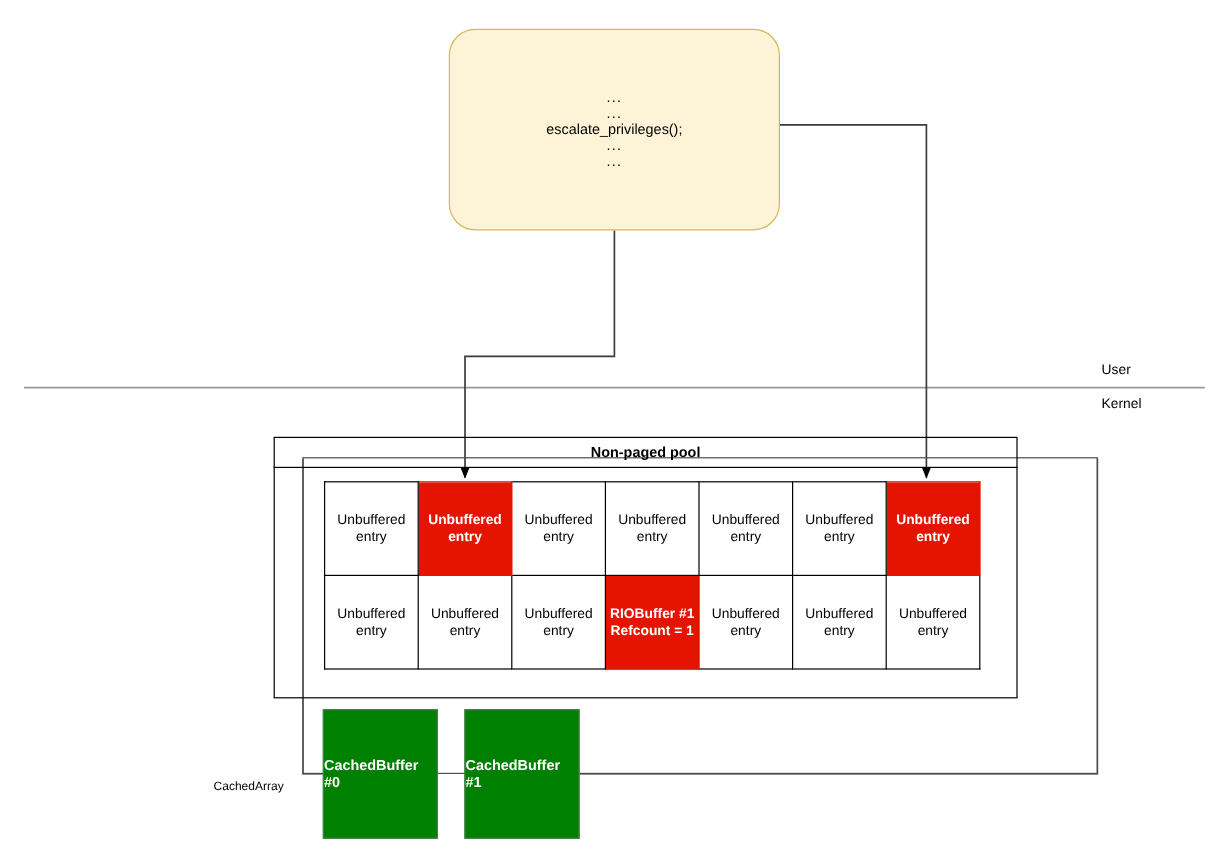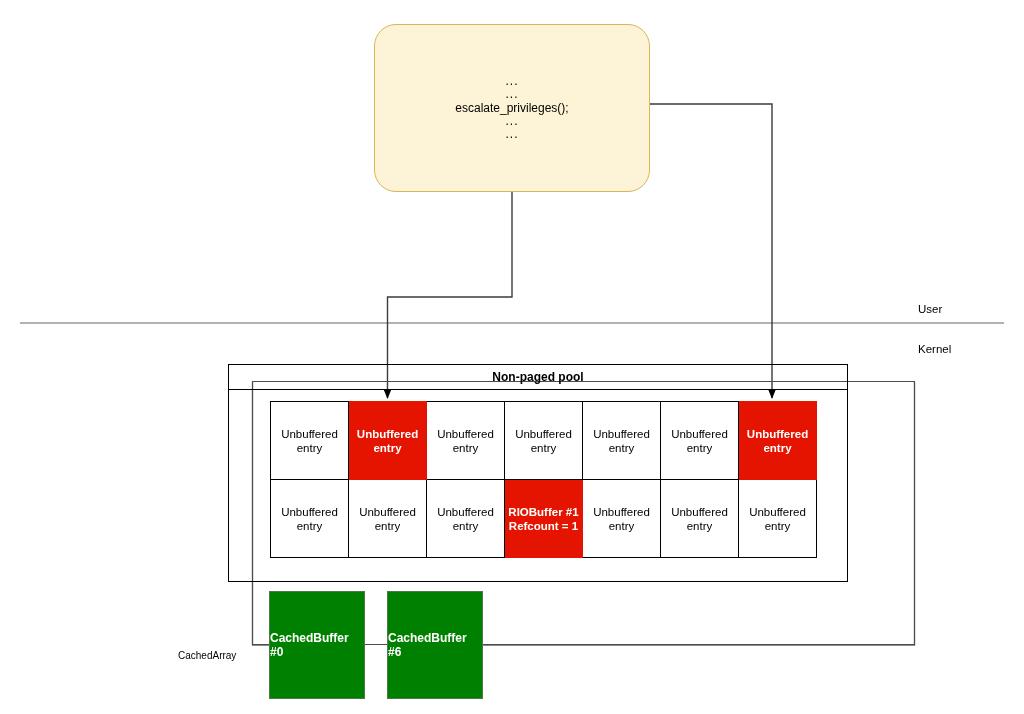--- a/index.html
+++ b/index.html
@@ -52,21 +52,21 @@
     font-size: 12px;
     line-height: 13px;
   }
   
   .boundary-label {
     position: absolute;
     font-size: 11.5px;
     width: 90px;
   }
   #user-label  { left: 918px; top: 303px; }
-  #kernel-label{ left: 918px; top: 343px; }
+  #kernel-label{ left: 918px; top: 331px; }
   
   #pool-frame {
     left: 228px;
     top: 364px;
     width: 620px;
     height: 218px;
     border: 1px solid #000000;
     box-sizing: border-box;
   }
   #pool-title {
@@ -196,14 +196,14 @@
         <td>Unbuffered<br>entry</td>
         <td class="hot">RIOBuffer #1<br>Refcount = 1</td>
         <td>Unbuffered<br>entry</td>
         <td>Unbuffered<br>entry</td>
         <td>Unbuffered<br>entry</td>
       </tr>
     </tbody>
 </table>
 
 <div class="cached-buffer" id="cached-buffer-0">CachedBuffer #0</div>
-<div class="cached-buffer" id="cached-buffer-1">CachedBuffer #6</div>
+<div class="cached-buffer" id="cached-buffer-1">CachedBuffer #1</div>
 <div id="cached-array-label">CachedArray</div>
 
 </body></html>

